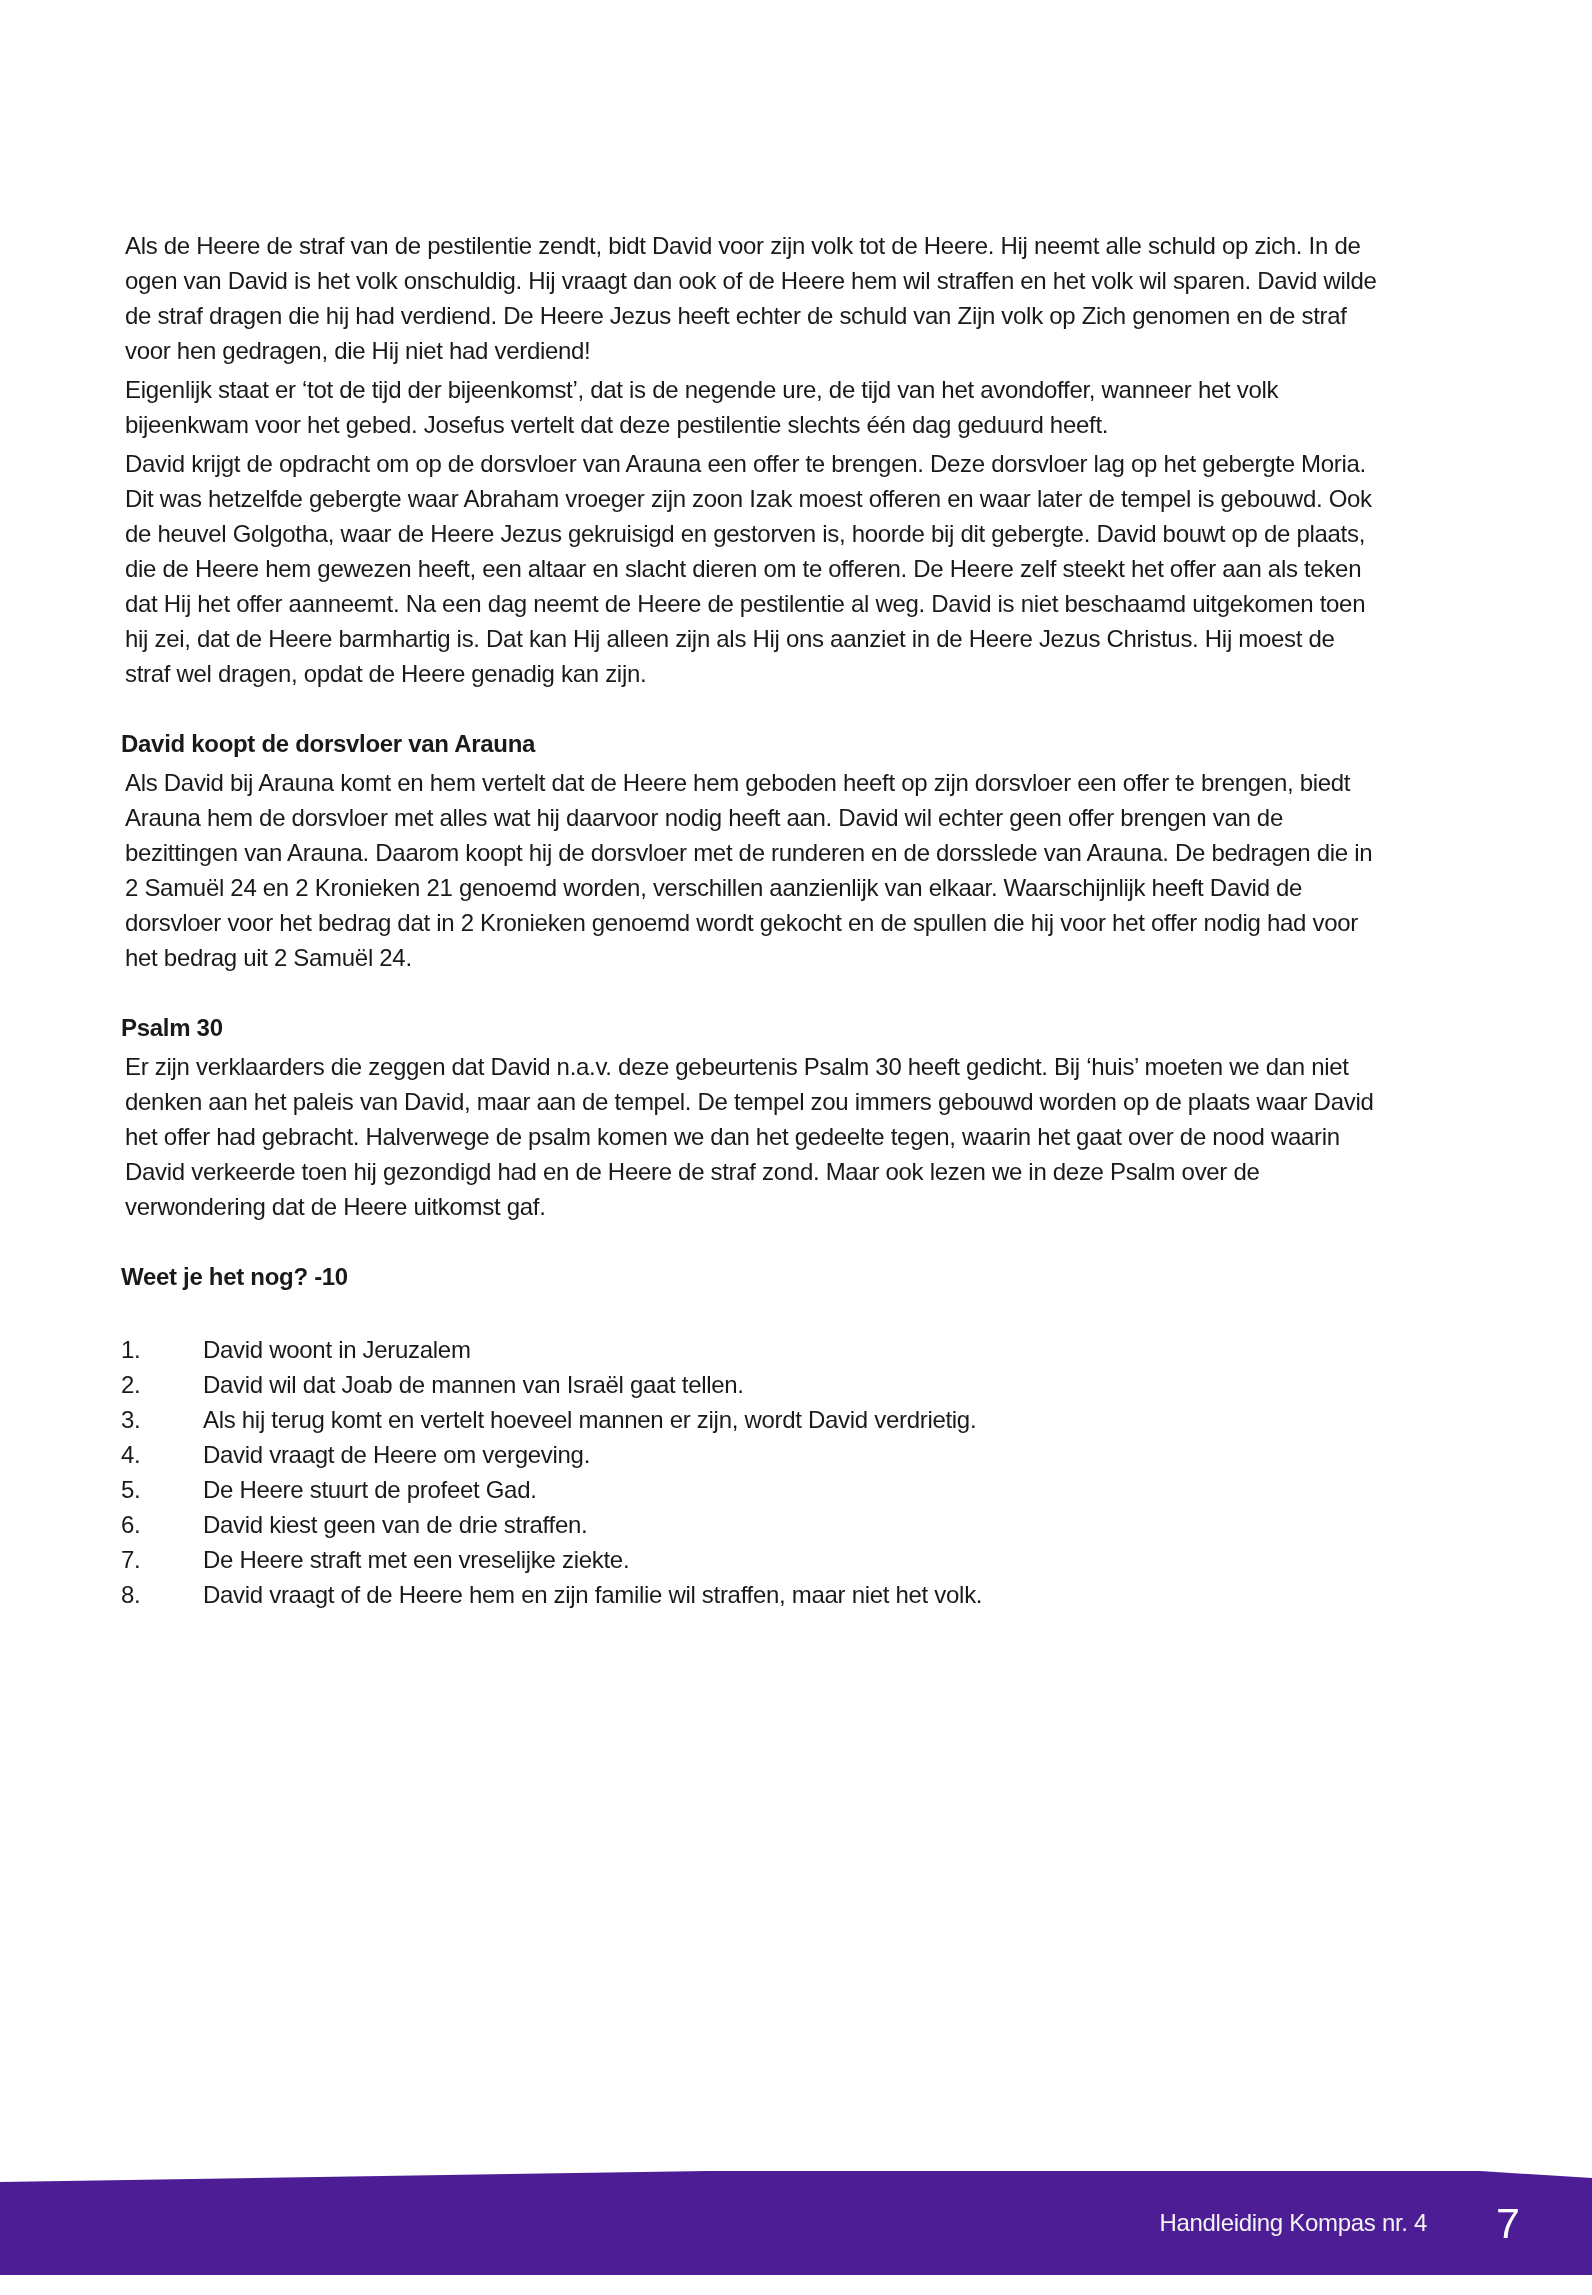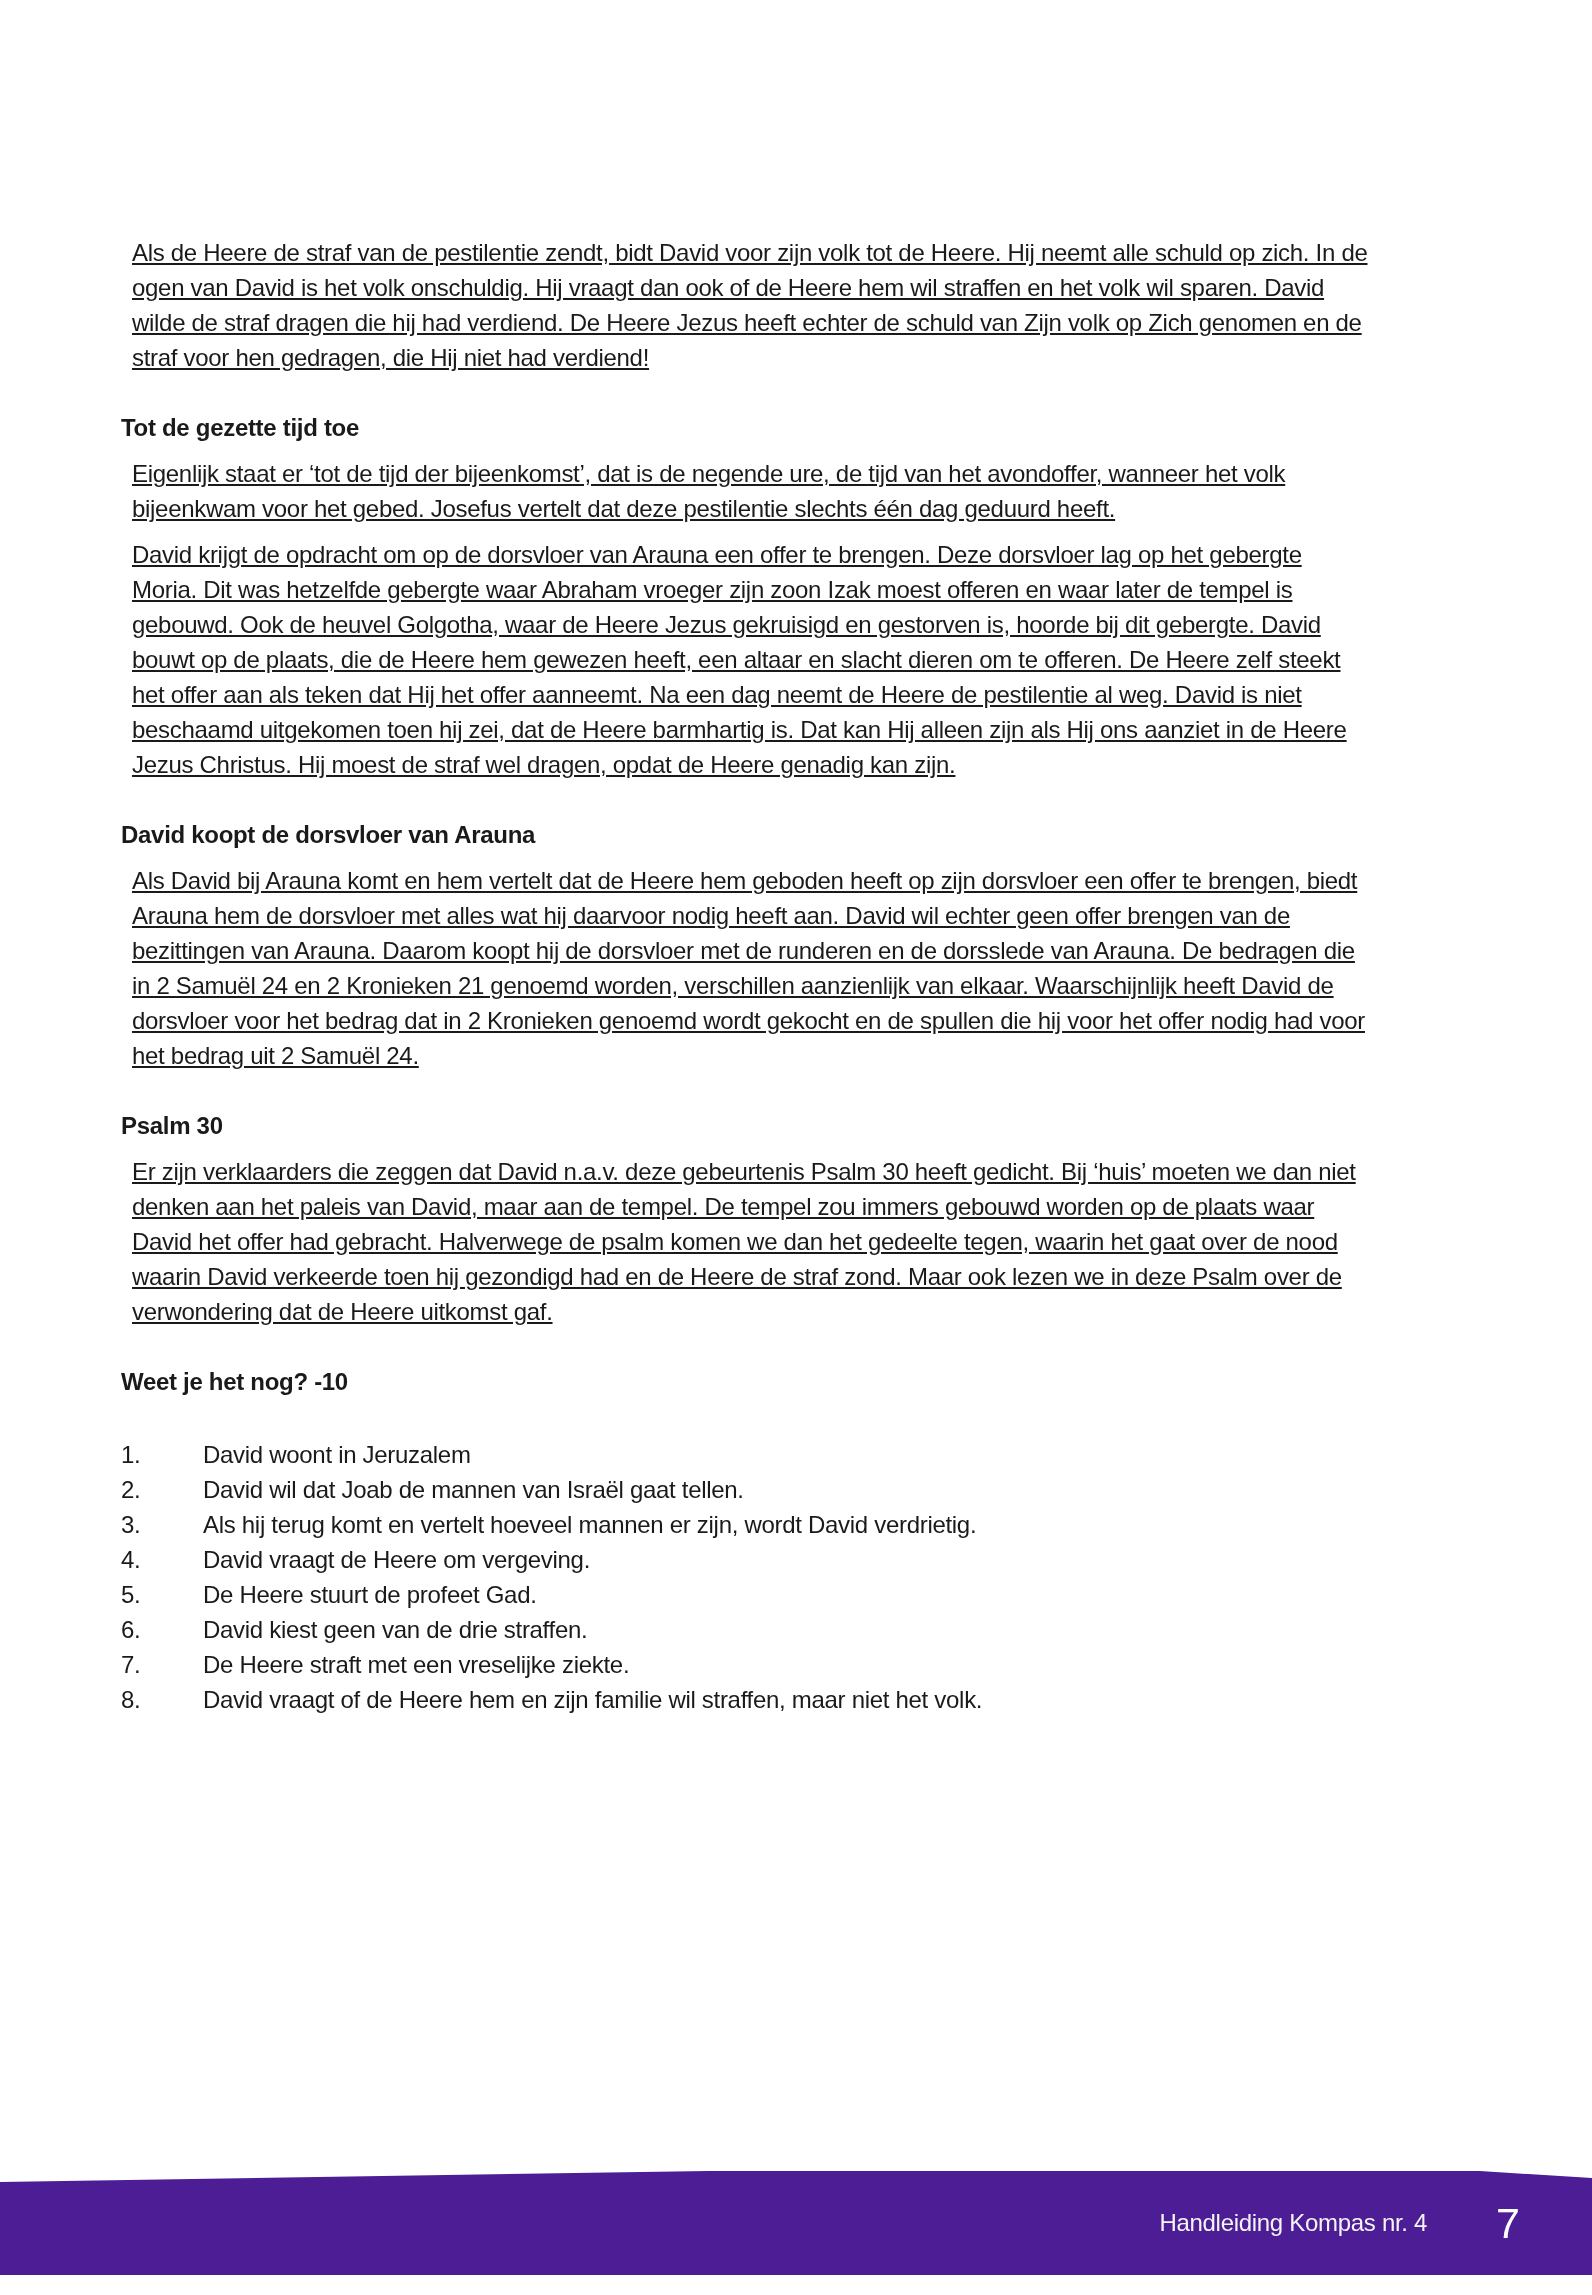--- a/index.html
+++ b/index.html
@@ -14,21 +14,21 @@
   }
   .content {
     position: absolute;
     left: 121px;
     top: 224px;
     width: 1260px;
     font-size: 24px;
     line-height: 35px;
     letter-spacing: -0.3px;
   }
-  .content p { margin: 11px; text-decoration: underline; }
+  .content p { margin: 4px; }
   .content h2 {
     margin: 35px 0 0 0;
     font-size: 24px;
     line-height: 35px;
     font-weight: bold;
   }
   .answers { margin: 38px 0 0 0; padding: 0; list-style: none; }
   .answer-row { display: flex; }
   .answer-num { width: 82px; flex-shrink: 0; }
   .answer-text { flex: 1; }
@@ -80,21 +80,20 @@
 <body>
 
 <div class="page">
   <div class="content">
 
     <section>
       <p>Als de Heere de straf van de pestilentie zendt, bidt David voor zijn volk tot de Heere. Hij neemt alle schuld op zich. In de ogen van David is het volk onschuldig. Hij vraagt dan ook of de Heere hem wil straffen en het volk wil sparen. David wilde de straf dragen die hij had verdiend. De Heere Jezus heeft echter de schuld van Zijn volk op Zich genomen en de straf voor hen gedragen, die Hij niet had verdiend!</p>
     </section>
 
     <section>
-      <h2>Tot de gezette tijd toe</h2>
       <p>Eigenlijk staat er ‘tot de tijd der bijeenkomst’, dat is de negende ure, de tijd van het avondoffer, wanneer het volk bijeenkwam voor het gebed. Josefus vertelt dat deze pestilentie slechts één dag geduurd heeft.</p>
     </section>
 
     <section>
       <p>David krijgt de opdracht om op de dorsvloer van Arauna een offer te brengen. Deze dorsvloer lag op het gebergte Moria. Dit was hetzelfde gebergte waar Abraham vroeger zijn zoon Izak moest offeren en waar later de tempel is gebouwd. Ook de heuvel Golgotha, waar de Heere Jezus gekruisigd en gestorven is, hoorde bij dit gebergte. David bouwt op de plaats, die de Heere hem gewezen heeft, een altaar en slacht dieren om te offeren. De Heere zelf steekt het offer aan als teken dat Hij het offer aanneemt. Na een dag neemt de Heere de pestilentie al weg. David is niet beschaamd uitgekomen toen hij zei, dat de Heere barmhartig is. Dat kan Hij alleen zijn als Hij ons aanziet in de Heere Jezus Christus. Hij moest de straf wel dragen, opdat de Heere genadig kan zijn.</p>
     </section>
 
     <section>
       <h2>David koopt de dorsvloer van Arauna</h2>
       <p>Als David bij Arauna komt en hem vertelt dat de Heere hem geboden heeft op zijn dorsvloer een offer te brengen, biedt Arauna hem de dorsvloer met alles wat hij daarvoor nodig heeft aan. David wil echter geen offer brengen van de bezittingen van Arauna. Daarom koopt hij de dorsvloer met de runderen en de dorsslede van Arauna. De bedragen die in 2 Samuël 24 en 2 Kronieken 21 genoemd worden, verschillen aanzienlijk van elkaar. Waarschijnlijk heeft David de dorsvloer voor het bedrag dat in 2 Kronieken genoemd wordt gekocht en de spullen die hij voor het offer nodig had voor het bedrag uit 2 Samuël 24.</p>

